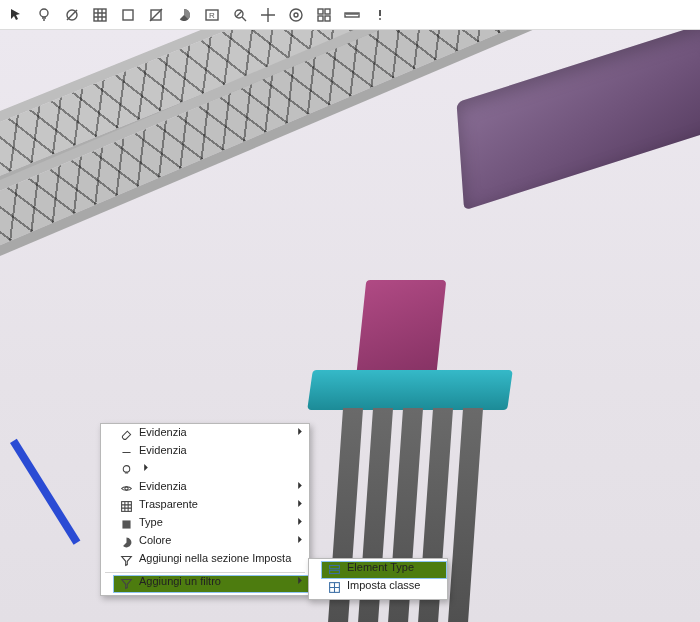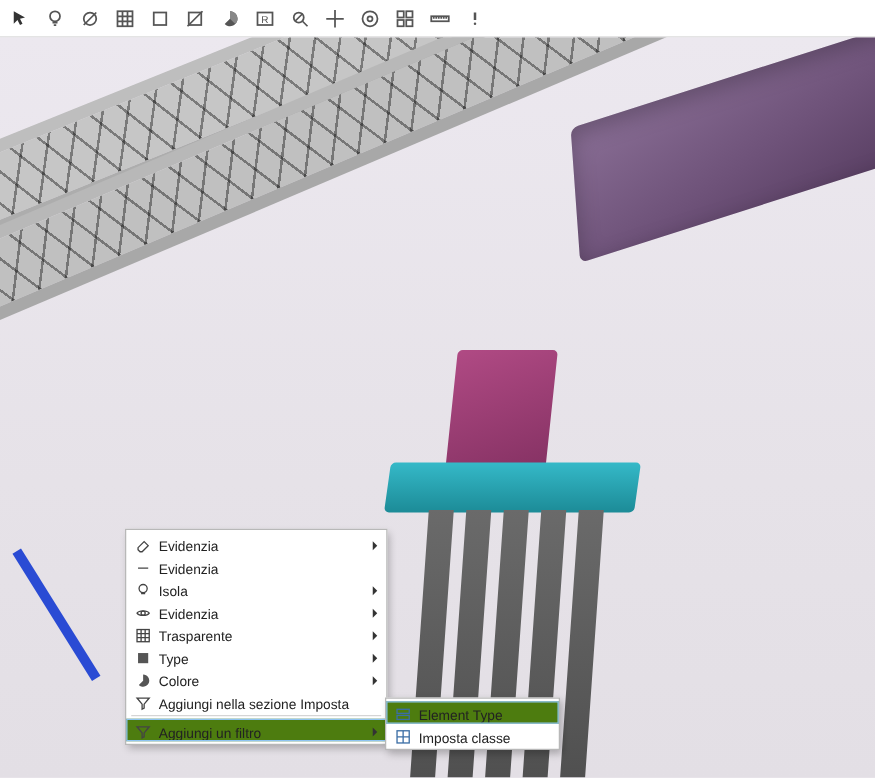--- a/index.html
+++ b/index.html
@@ -114,26 +114,27 @@
     border: 1px solid #b8b8b8;
     box-shadow: 2px 3px 6px rgba(0,0,0,.25);
     padding: 2px 0;
     min-width: 210px;
   }
   .ctx-menu.main {
     left: 100px; top: 423px;
   }
   .ctx-item {
     display: flex;
-    align-items: flex-end;
+    align-items: flex-start;
     height: 18px;
     padding: 0 6px 0 4px;
     cursor: default;
     color: #222;
     position: relative;
+    margin-left: 12px;
   }
   .ctx-item .icon {
     width: 18px; height: 16px;
     display: flex; align-items: center; justify-content: center;
     margin-right: 4px;
   }
   .ctx-item .icon svg { width: 13px; height: 13px; stroke: #444; fill: none; stroke-width: 1.3; }
   .ctx-item .label { flex: 1; white-space: nowrap; }
   .ctx-item .arrow {
     width: 10px; text-align: right;
@@ -282,21 +283,20 @@
     <span class="arrow"></span>
   </div>
 
   <div class="ctx-item">
     <span class="icon">
         <svg viewBox="0 0 16 16">
           <circle cx="8" cy="6" r="4"></circle>
           <path d="M6 11h4"></path>
         </svg>
       </span>
-    <span class="label">Isola</span>
     <span class="arrow"><svg viewBox="0 0 6 10">
           <path d="M1 1l4 4-4 4z"></path>
         </svg></span>
   </div>
 
   <div class="ctx-item">
     <span class="icon">
         <svg viewBox="0 0 16 16">
           <path d="M2 8c2-3 10-3 12 0-2 3-10 3-12 0z"></path>
           <circle cx="8" cy="8" r="2"></circle>

